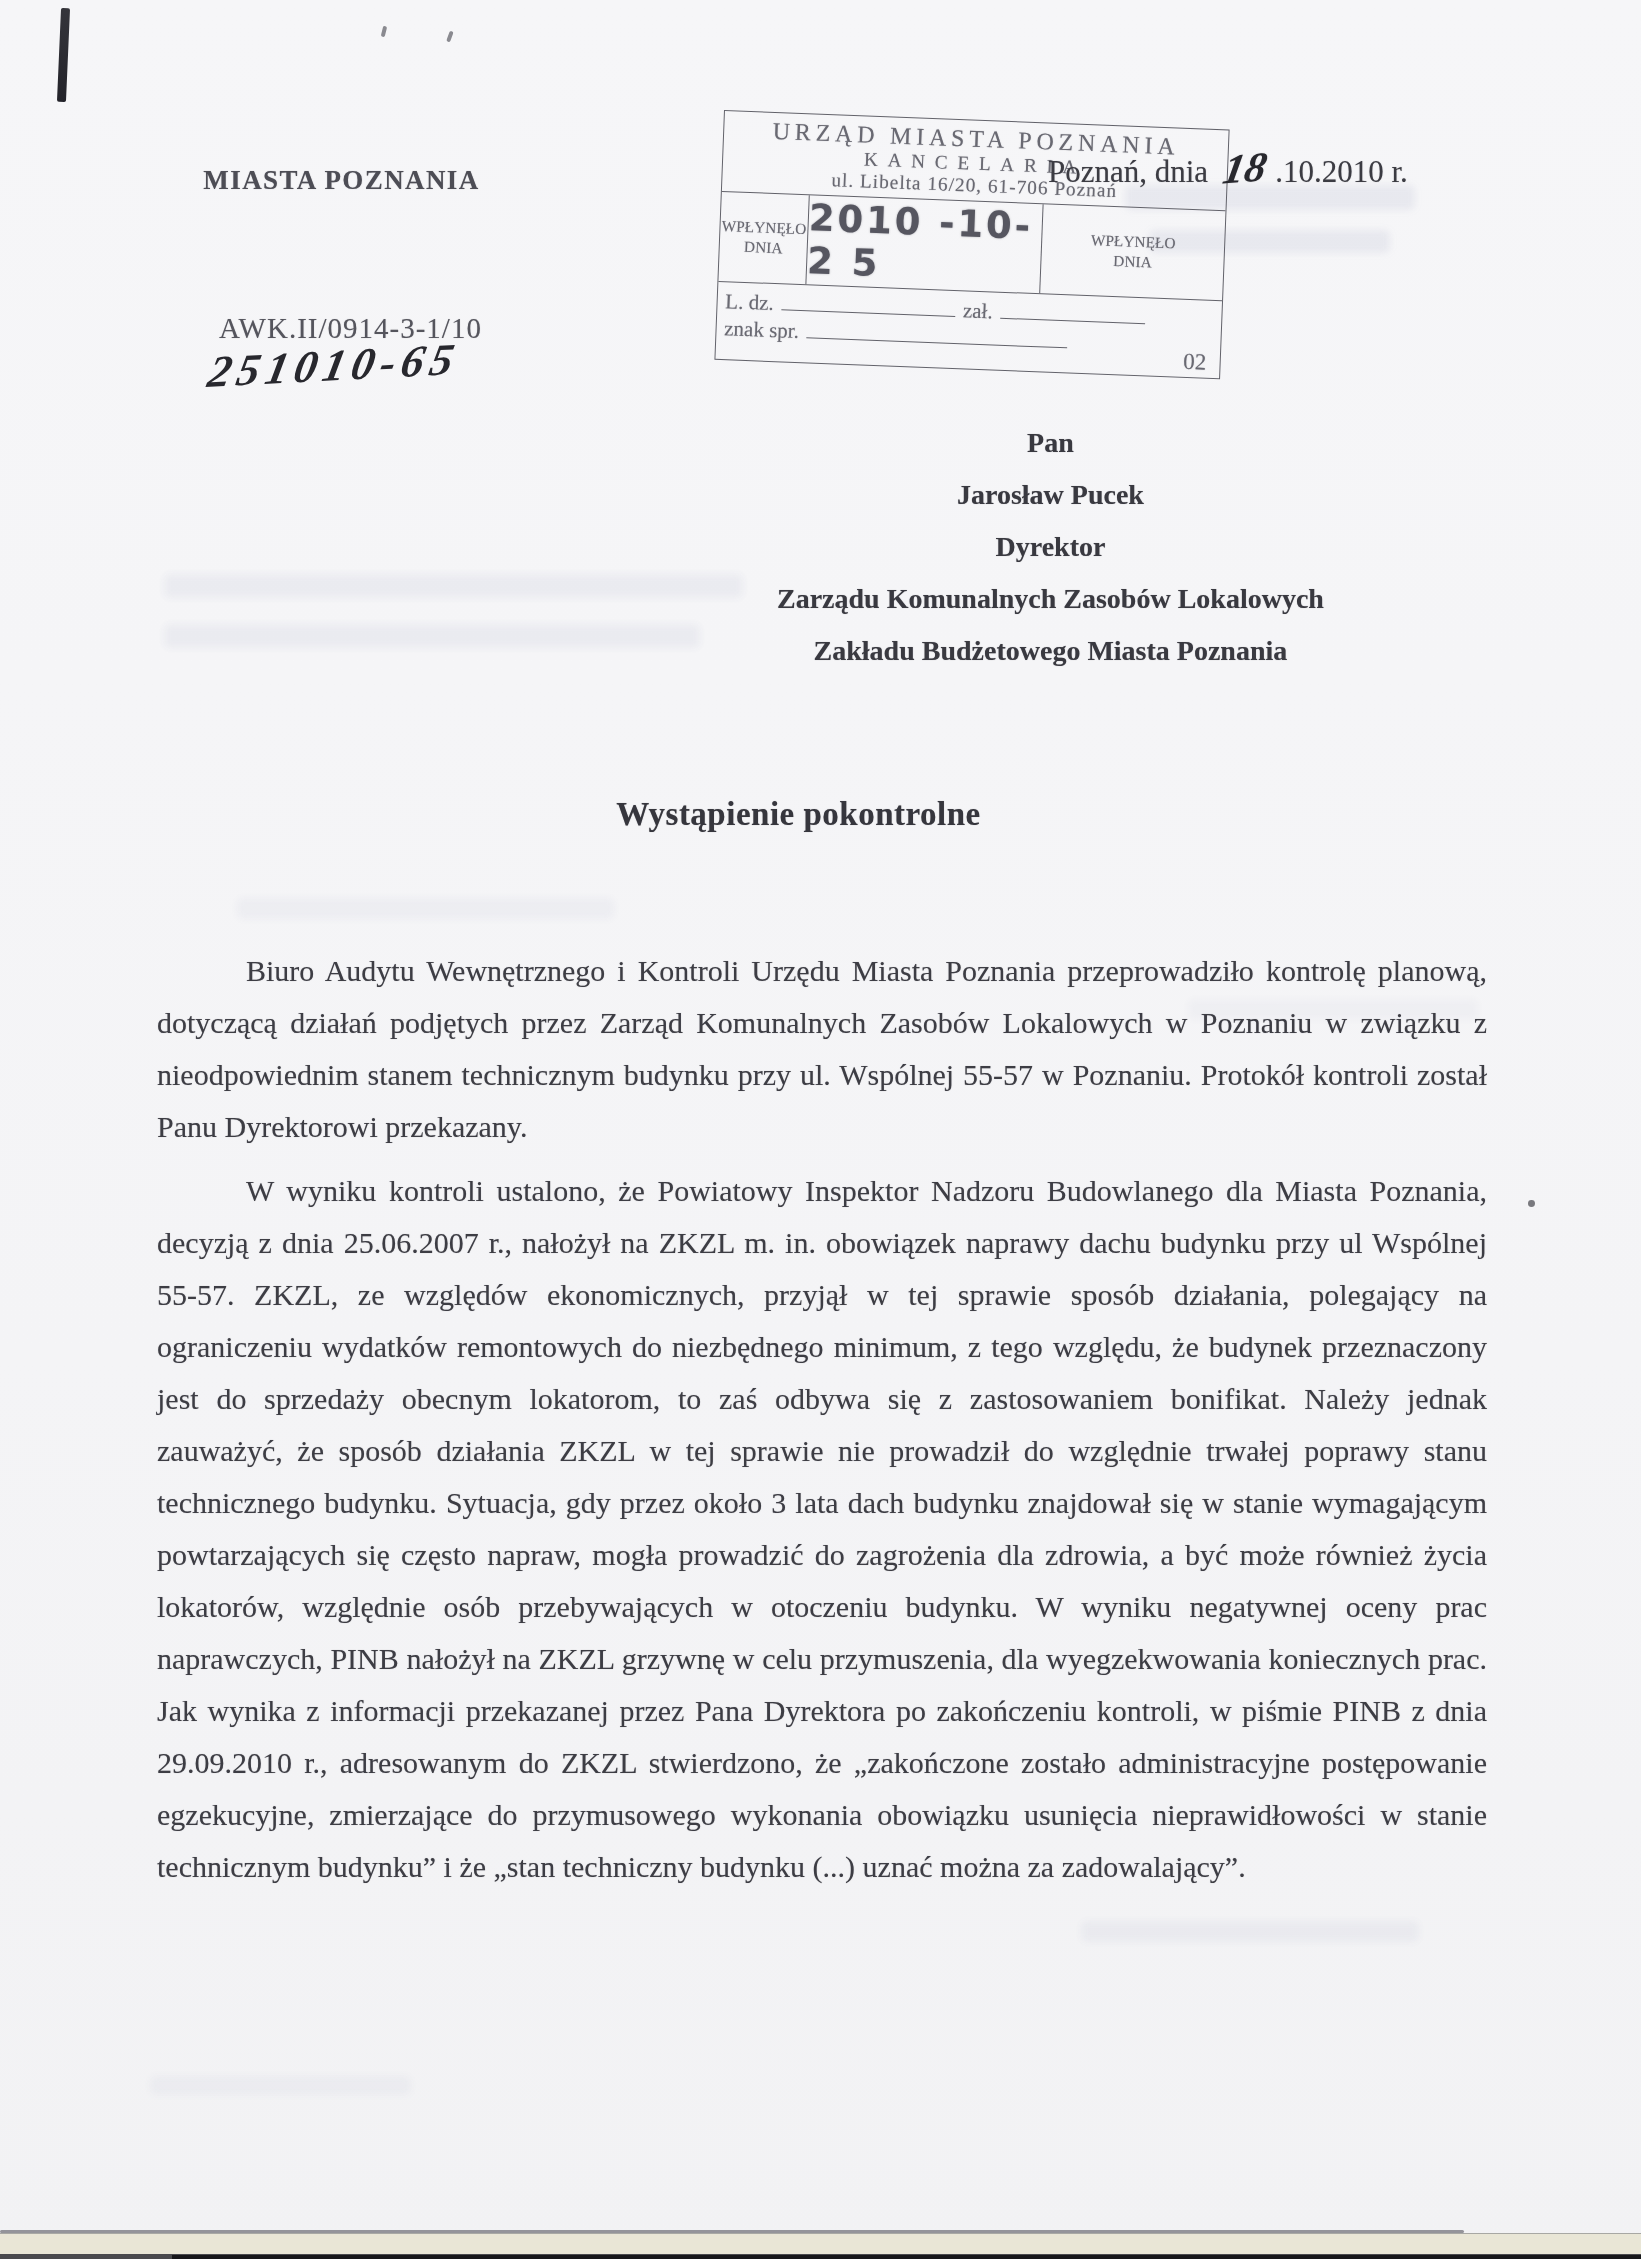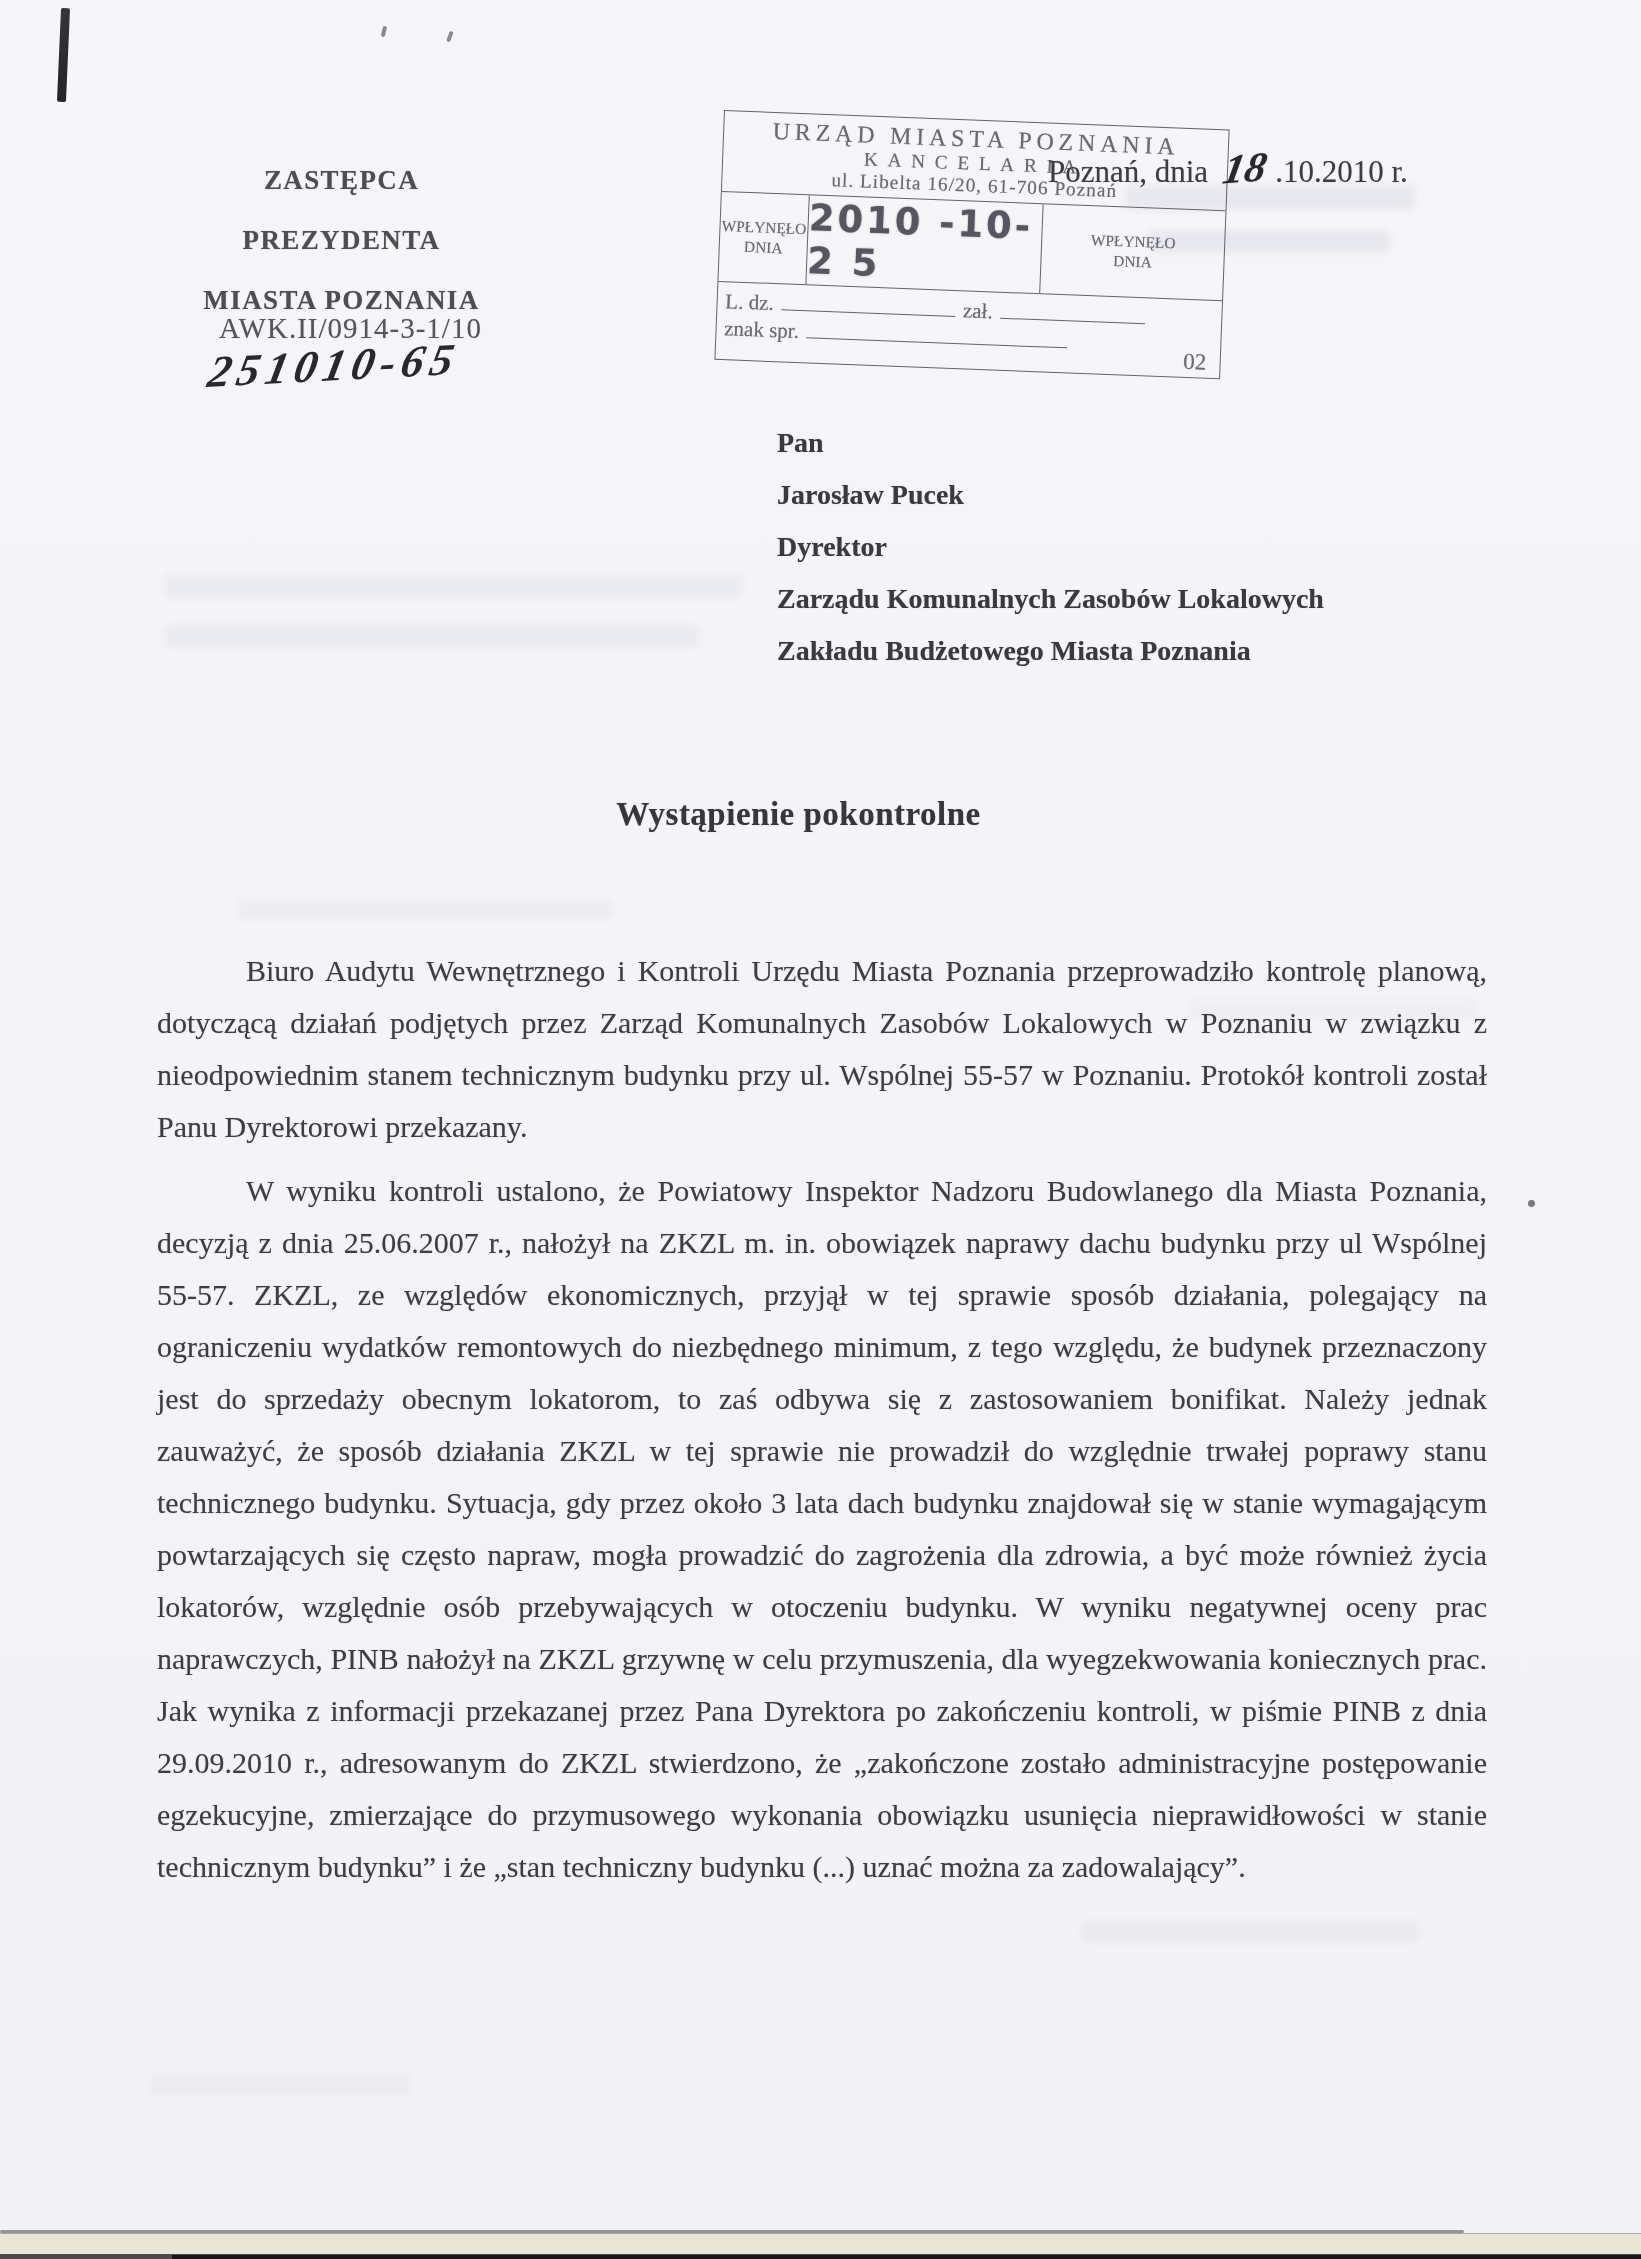--- a/index.html
+++ b/index.html
@@ -94,20 +94,21 @@
     position:absolute;left:214px;top:346px;
     font-size:45px;font-weight:600;letter-spacing:5.8px;
     transform:skewX(-14deg) rotate(-3deg);transform-origin:left top;
   }
   
   .recipient{
     position:absolute;left:777px;top:417px;
     font-size:28px;font-weight:700;color:#393940;
     line-height:52px;
     text-shadow:0 0 1px rgba(57,57,64,.4);
+    text-align:center;
   }
   
   .title{
     position:absolute;left:483px;top:780px;width:599px;margin:16px;
     text-align:center;font-size:33px;font-weight:700;color:#36363d;
     letter-spacing:0.5px;
     text-shadow:0 0 1px rgba(54,54,61,.4);
   }
   
   .body-text{
@@ -135,21 +136,20 @@
   <div class="ghost g2"></div>
   <div class="ghost g3"></div>
   <div class="ghost g4"></div>
   <div class="ghost g5"></div>
   <div class="ghost g6"></div>
   <div class="ghost g7"></div>
   <div class="ghost g8"></div>
   <div class="dot-artifact"></div>
 
   <div class="sender">
-    <div>ZASTĘPCA PREZYDENTA</div>
     <div>MIASTA POZNANIA</div>
   </div>
 
   <div class="stamp">
     <div class="stamp-head">
       <div class="s1">URZĄD MIASTA POZNANIA</div>
       <div class="s2">KANCELARIA</div>
       <div class="s3">ul. Libelta 16/20, 61-706 Poznań</div>
     </div>
     <div class="stamp-mid">

